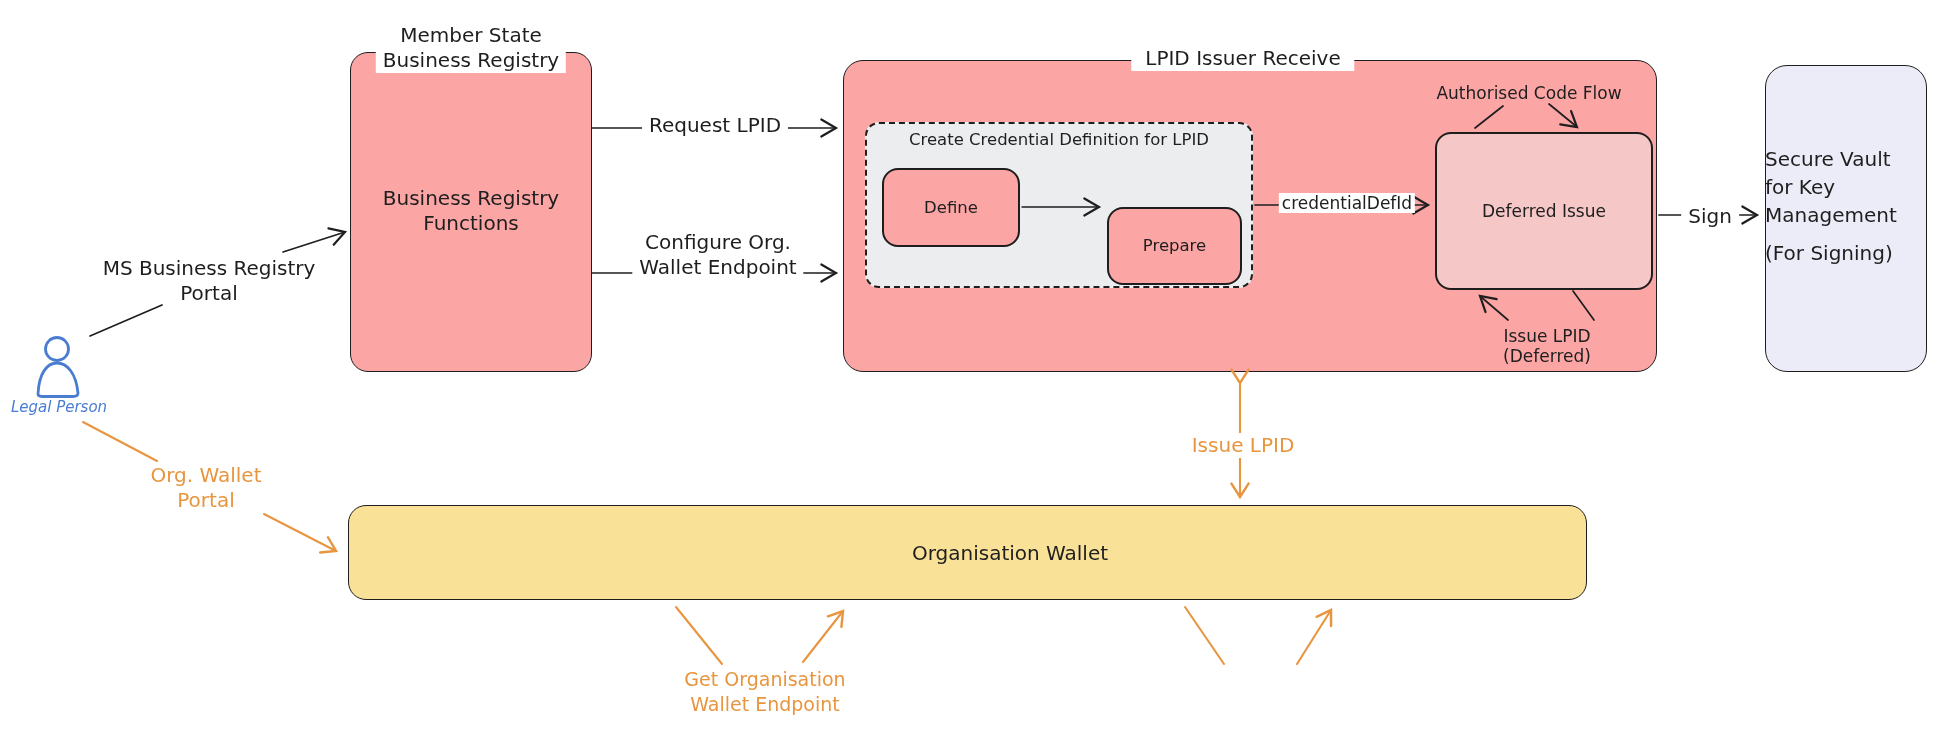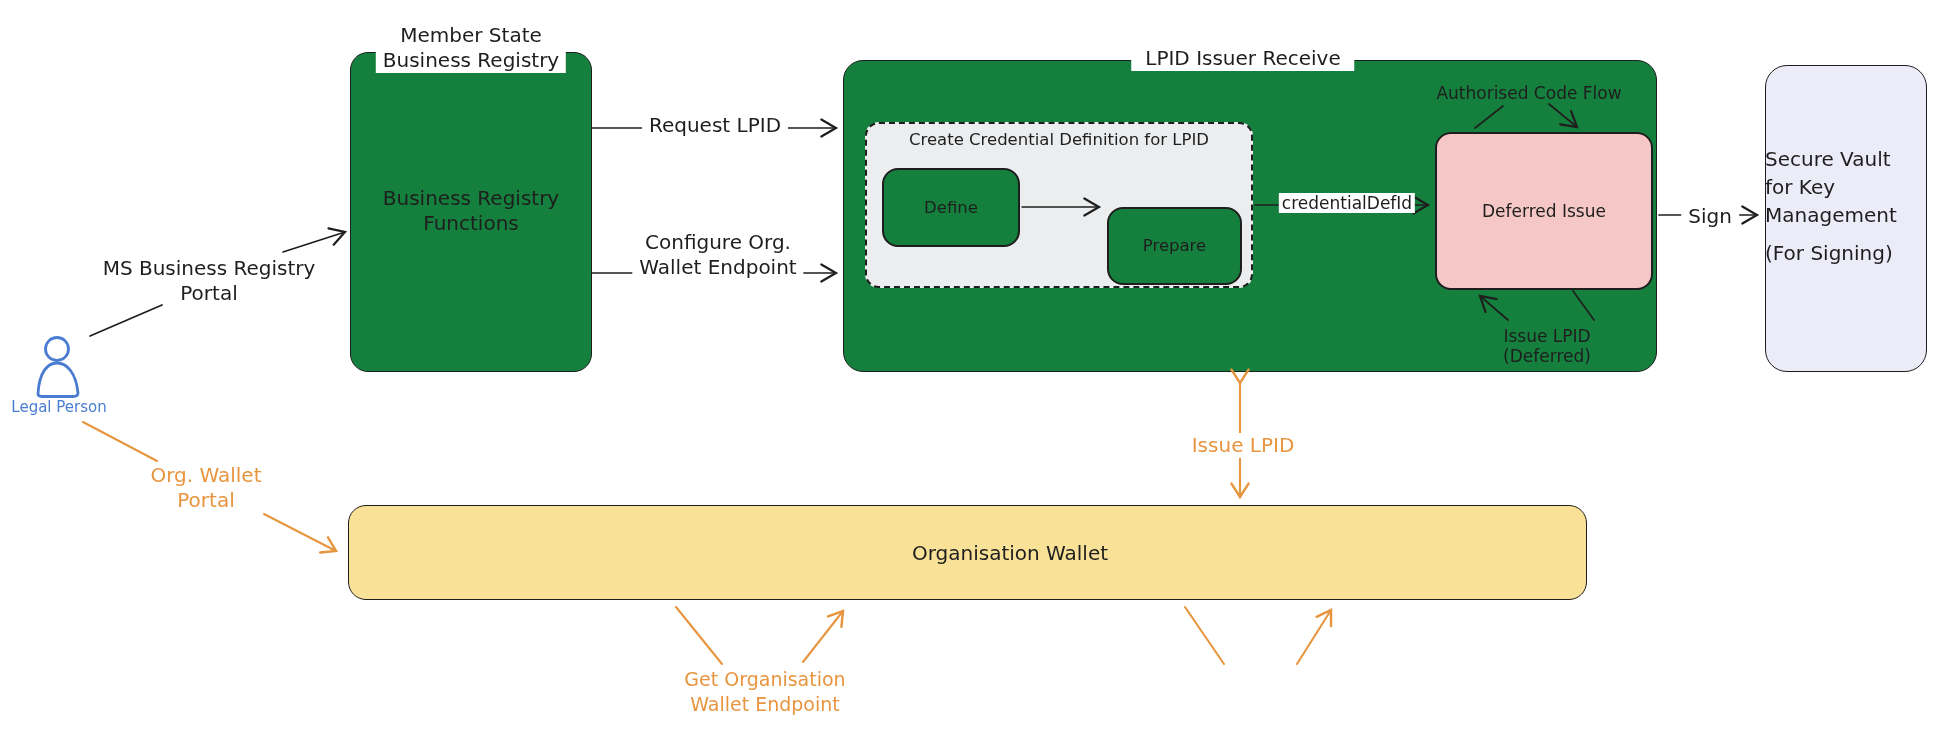--- a/index.html
+++ b/index.html
@@ -1,35 +1,35 @@
 <!DOCTYPE html>
 <html style="--ink: #1e1e1e; --orange: #e8953f; --blue: #4a7dd1; --pink: #f6c7c7; --lavender: #ececf9; --yellow: #f9e198; --gray: #ebedef;"><head>
 <meta charset="utf-8">
 <style>
   html,body{margin:0;padding:0;background:#fff;}
   #canvas{
     position:relative;width:1934px;height:754px;background:#fff;overflow:hidden;
     font-family:"DejaVu Sans",sans-serif;color:var(--ink,#1e1e1e);
   }
-  .box{position:absolute;box-sizing:border-box;background:#15803d;border:1.8px solid var(--ink);border-radius:18px;}
+  .box{position:absolute;box-sizing:border-box;background:#fca5a5;border:1.8px solid var(--ink);border-radius:18px;}
   .thick{border-width:2.6px;border-radius:16px;}
   .dashed{border:2.6px dashed var(--ink);background:var(--gray);border-radius:14px;}
   .pink{background:var(--pink);}
   .lavender{background:var(--lavender);border-radius:22px;}
   .yellow{background:var(--yellow);}
   .cbox{display:flex;align-items:center;justify-content:center;}
   .lbl{position:absolute;transform:translateX(-50%);text-align:center;white-space:nowrap;}
   .bg{background:#fff;padding:0 7px;}
   .f20{font-size:20px;line-height:25px;}
   .f19{font-size:19px;line-height:25px;}
   .f17{font-size:17px;line-height:20px;}
   .f16{font-size:16.5px;line-height:20px;}
   .f15{font-size:15px;line-height:17px;}
   .orange{color:var(--orange);}
-  .blue{color:var(--blue);}
+  .blue{color:var(--blue);font-style:italic;}
   .blk{display:block;}
   svg.overlay{position:absolute;left:0;top:0;}
   .vault-text{position:absolute;left:1765px;top:145px;width:162px;text-align:left;font-size:20px;line-height:28px;}
   .vault-gap{margin-top:10px;}
 </style>
 </head>
 <body>
 
 <div id="canvas">
 

